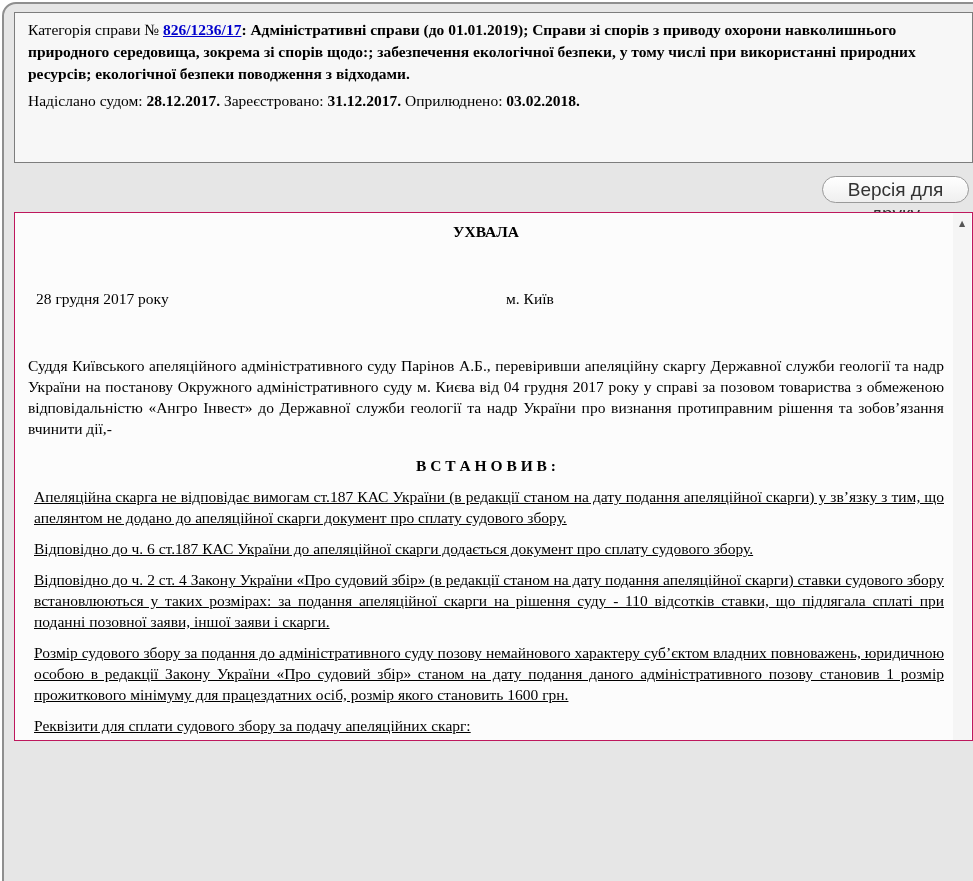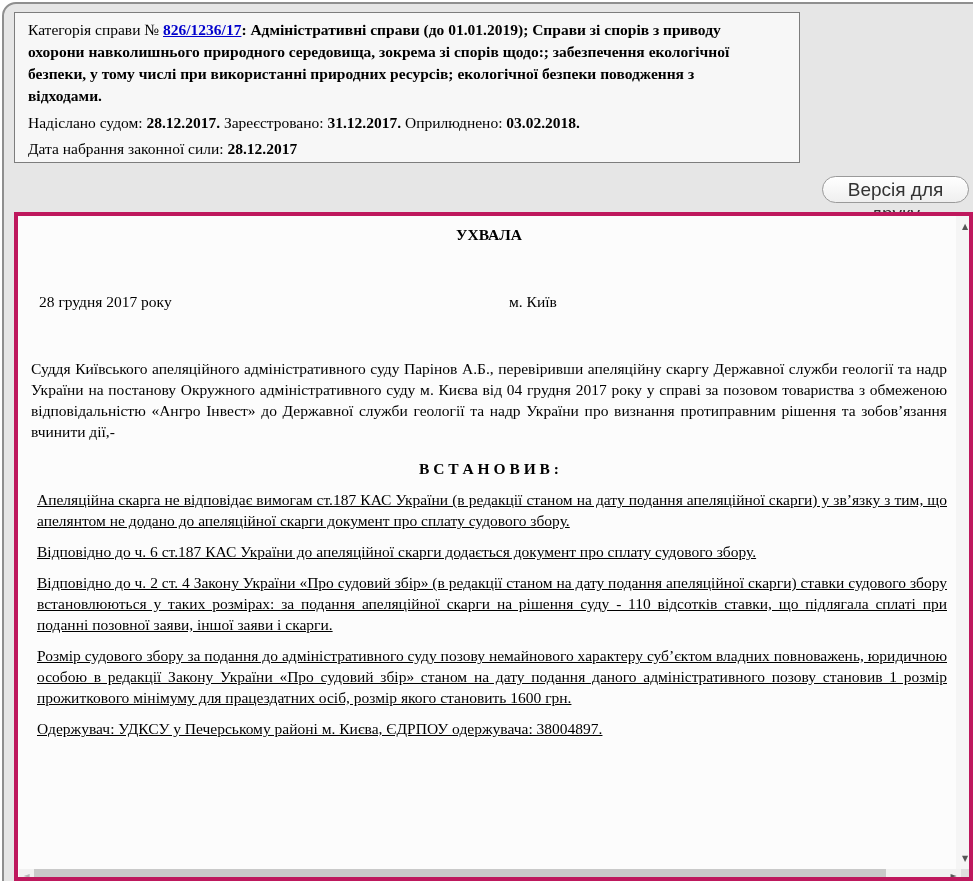--- a/index.html
+++ b/index.html
@@ -14,21 +14,21 @@
   .outer-panel {
     position: absolute; left: 2px; top: 2px;
     width: 1040px; height: 1100px;
     background: #e6e6e6;
     border: 2px solid #8f8f8f;
     border-radius: 14px;
   }
   
   .case-info-box {
     position: absolute; left: 14px; top: 12px;
-    width: 786px; height: 151px;
+    width: 959px; height: 151px;
     background: #f7f7f7;
     border: 1px solid #7d7d7d;
     padding: 6px 34px 0 13px;
     font-size: 15.5px;
   }
   .case-category { margin: 0; line-height: 22px; }
   .case-category b, .meta-line b { font-weight: bold; }
   .case-link { color: #0000cc; font-weight: bold; text-decoration: underline; cursor: pointer; }
   .meta-line { margin: 5px 0 0 0; line-height: 21px; }
   
@@ -39,23 +39,23 @@
     border-radius: 14px;
     background: linear-gradient(#ffffff, #efefef);
     font-family: Liberation Sans, sans-serif;
     font-size: 19px; color: #333;
     text-align: center; line-height: 24px;
     cursor: pointer;
   }
   
   .doc-box {
     position: absolute; left: 14px; top: 212px;
-    width: 959px; height: 669px;
+    width: 959px; height: 529px;
     background: #fcfcfc;
-    border: 4px solid #be185d;
+    border: 1px solid #be185d;
     overflow: hidden;
   }
   .doc-content {
     position: absolute; left: 0; top: 0; width: 939px;
     padding: 8px 10px 0 13px;
     font-size: 15.5px;
   }
   .doc-title { margin: 0; text-align: center; font-weight: bold; font-size: 15.5px; line-height: 21px; }
   .doc-dateline { position: relative; margin: 46px 0 0 8px; line-height: 21px; }
   .doc-city { position: absolute; left: 470px; top: 0; }
@@ -101,38 +101,38 @@
   }
 </style>
 </head>
 <body>
 
 <div class="outer-panel"></div>
 
 <div class="case-info-box">
   <p class="case-category"><span>Категорія справи № </span><a class="case-link">826/1236/17</a><b>: Адміністративні справи (до 01.01.2019); Справи зі спорів з приводу охорони навколишнього природного середовища, зокрема зі спорів щодо:; забезпечення екологічної безпеки, у тому числі при використанні природних ресурсів; екологічної безпеки поводження з відходами.</b></p>
   <p class="meta-line"><span>Надіслано судом: </span><b>28.12.2017.</b> <span>Зареєстровано: </span><b>31.12.2017.</b> <span>Оприлюднено: </span><b>03.02.2018.</b></p>
-  <p class="meta-line"><span>Дата набрання законної сили: </span><b>28.12.2017</b></p>
 </div>
 
 <button class="print-button">Версія для друку</button>
 
 <div class="doc-box">
   <div class="doc-content">
     <p class="doc-title">УХВАЛА</p>
     <p class="doc-dateline">
       <span>28 грудня 2017 року</span>
       <span class="doc-city">м. Київ</span>
     </p>
     <p class="doc-intro">Суддя Київського апеляційного адміністративного суду Парінов А.Б., перевіривши апеляційну скаргу Державної служби геології та надр України на постанову Окружного адміністративного суду м. Києва від 04 грудня 2017 року у справі за позовом товариства з обмеженою відповідальністю «Ангро Інвест» до Державної служби геології та надр України про визнання протиправним рішення та зобов’язання вчинити дії,-</p>
     <p class="doc-heading">В С Т А Н О В И В :</p>
     <p class="doc-para">Апеляційна скарга не відповідає вимогам ст.187 КАС України (в редакції станом на дату подання апеляційної скарги) у зв’язку з тим, що апелянтом не додано до апеляційної скарги документ про сплату судового збору.</p>
     <p class="doc-para">Відповідно до ч. 6 ст.187 КАС України до апеляційної скарги додається документ про сплату судового збору.</p>
     <p class="doc-para">Відповідно до ч. 2 ст. 4 Закону України «Про судовий збір» (в редакції станом на дату подання апеляційної скарги) ставки судового збору встановлюються у таких розмірах: за подання апеляційної скарги на рішення суду - 110 відсотків ставки, що підлягала сплаті при поданні позовної заяви, іншої заяви і скарги.</p>
     <p class="doc-para">Розмір судового збору за подання до адміністративного суду позову немайнового характеру суб’єктом владних повноважень, юридичною особою в редакції Закону України «Про судовий збір» станом на дату подання даного адміністративного позову становив 1 розмір прожиткового мінімуму для працездатних осіб, розмір якого становить 1600 грн.</p>
+    <p class="doc-para">Реквізити для сплати судового збору за подачу апеляційних скарг:</p>
     <p class="doc-para">Одержувач: УДКСУ у Печерському районі м. Києва, ЄДРПОУ одержувача: 38004897.</p>
   </div>
 
   <div class="vscroll">
     <div class="v-arrow v-arrow-up">▲</div>
     <div class="v-arrow v-arrow-down">▼</div>
   </div>
 
   <div class="hscroll">
     <div class="h-arrow h-arrow-left">◄</div>

